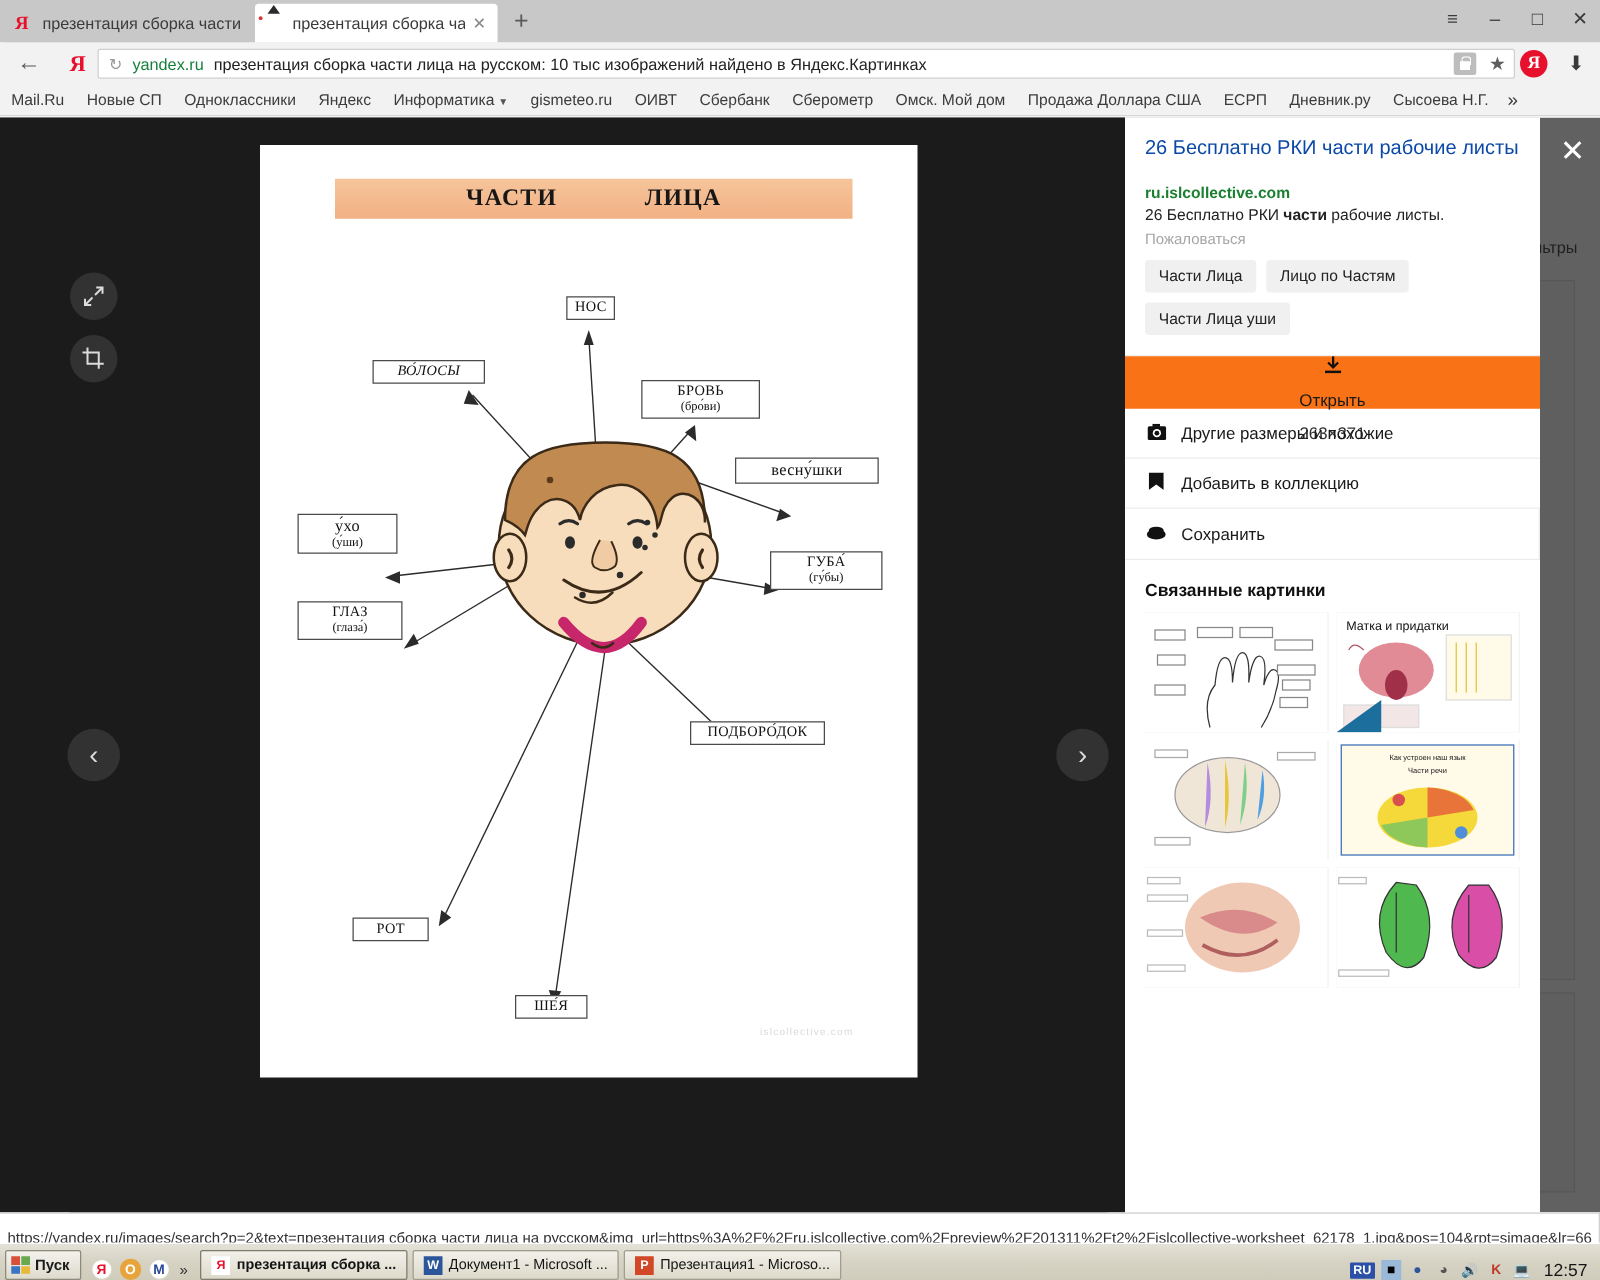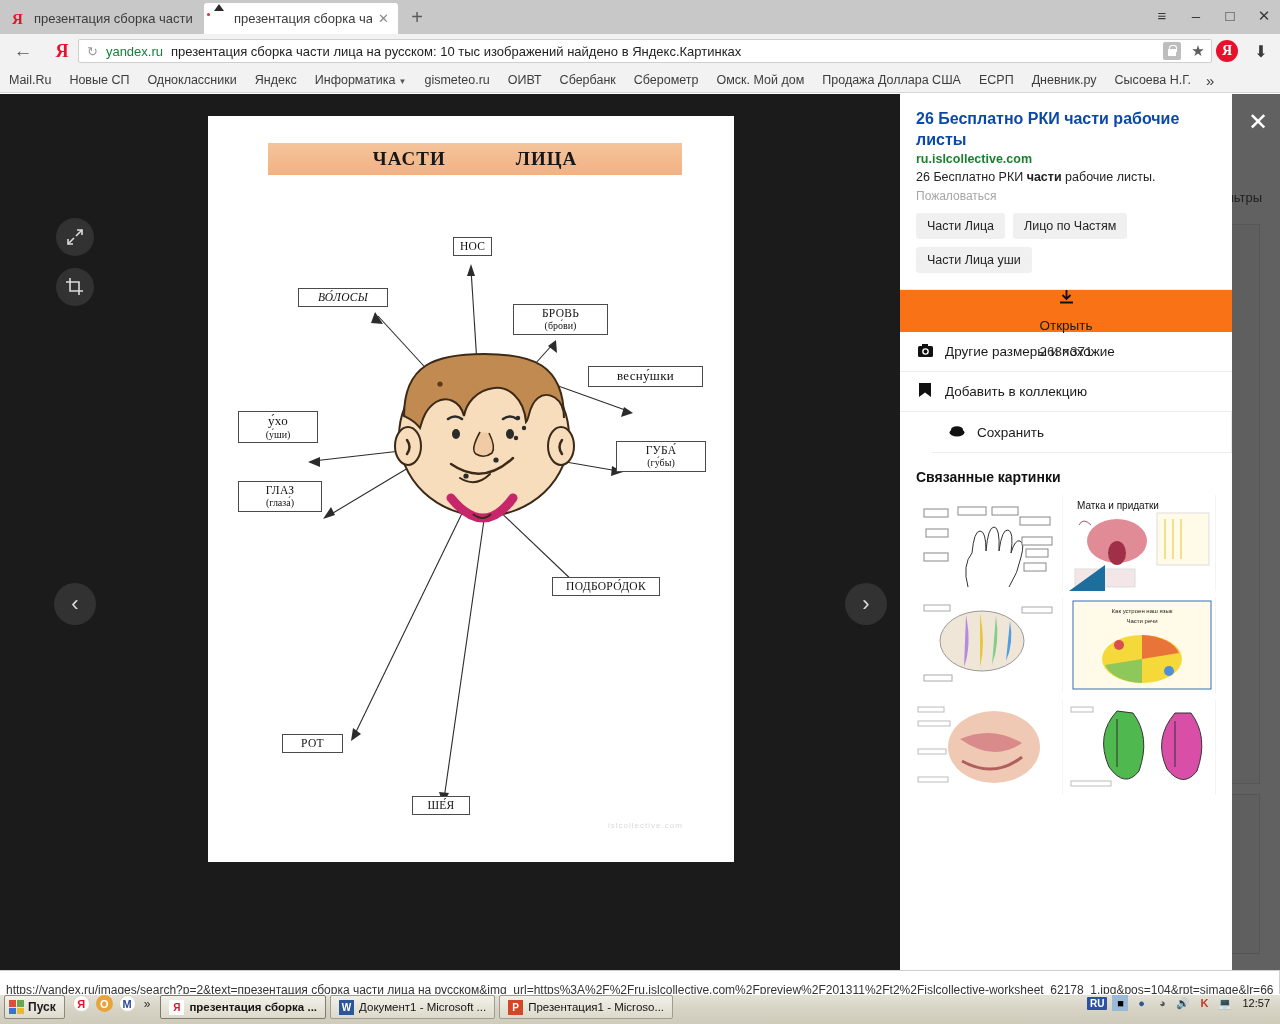--- a/index.html
+++ b/index.html
@@ -183,42 +183,42 @@
   }
   .thumb.sel { outline: 2px solid #ffcc00; outline-offset: -2px; }
 
   
   .infopanel {
     position: absolute; left: 900px; top: 94px; width: 332px; height: 876px;
     background: #fff; overflow: hidden;
   }
   .ip-pad { padding: 14px 16px 0 16px; }
   .ip-title {
-    font-size: 16px; line-height: 21px; color: #0b49a8; font-weight: bold;
-    margin-bottom: 2px;
+    font-size: 16px; line-height: 21px; color: #0b49a8; font-weight: normal;
+    margin-bottom: 18px;
   }
   .ip-host { font-size: 12.5px; color: #1a7f30; font-weight: bold; margin-bottom: 3px; }
   .ip-desc { font-size: 12.5px; color: #222; line-height: 17px; }
   .ip-desc b { font-weight: bold; }
   .ip-report { font-size: 12px; color: #a6a6a6; margin-top: 3px; }
   .chiprow { display: flex; flex-wrap: wrap; gap: 8px; margin-top: 10px; }
   .chip {
     background: #f0f0f0; border-radius: 3px; padding: 6px 11px; font-size: 12.5px;
     color: #232323;
   }
   .ip-actions { margin-top: 16px; border-top: 1px solid #ececec; }
   .ip-act {
     height: 40px; display: flex; align-items: center; gap: 11px;
     padding: 0 16px; font-size: 13.5px; color: #1a1a1a;
     border-bottom: 1px solid #ececec;
   }
   .ip-act.primary { background: #f97316; height: 42px; border-bottom: none; flex-direction: column; }
   .ip-act .ico { width: 18px; text-align: center; font-size: 14px; color: #111; }
   .ip-dims { color: #333; }
-  .ip-split { display: flex; border-bottom: 1px solid #ececec; margin-left: 32px; }
+  .ip-split { display: flex; border-bottom: 1px solid #ececec; }
   .ip-split > .ip-act { flex: 1 1 50%; border-bottom: none; }
   .ip-split > .ip-act:first-child { border-right: 1px solid #ececec; }
   .ip-related-h {
     font-size: 14px; font-weight: bold; color: #111; padding: 16px 16px 10px 16px;
   }
   .relgrid {
     display: grid; grid-template-columns: 1fr 1fr; gap: 6px; padding: 0 16px;
   }
   .relcell { height: 96px; background: #f4f4f4; overflow: hidden; position: relative; }
 
@@ -228,21 +228,21 @@
     background: #fff; border-top: 1px solid #cfcfcf; border-right: 1px solid #cfcfcf;
     display: flex; align-items: center; padding-left: 6px;
     font-size: 12px; color: #333; white-space: nowrap; overflow: hidden;
   }
 
   
   .taskbar {
     position: absolute; left: 0; top: 994px; width: 1280px; height: 30px;
     background: linear-gradient(180deg,#e4e2d8 0%,#d6d3c4 50%,#cfccbc 100%);
     border-top: 1px solid #fff;
-    display: flex; align-items: flex-start; gap: 4px; padding: 0 4px;
+    display: flex; align-items: flex-end; gap: 4px; padding: 0 4px;
   }
   .startbtn {
     display: flex; align-items: center; gap: 4px; height: 24px; padding: 0 8px 0 4px;
     background: linear-gradient(180deg,#f3f2ec,#dedbcd);
     border: 1px solid #8d8a7c; border-radius: 2px; font-weight: bold; font-size: 12px;
     color: #1a1a1a;
   }
   .winlogo {
     width: 15px; height: 14px; display: grid; grid-template-columns: 1fr 1fr;
     grid-template-rows: 1fr 1fr; gap: 1px;
@@ -263,21 +263,21 @@
     display: flex; align-items: center; justify-content: center; flex: 0 0 15px; }
   .tray {
     margin-left: auto; display: flex; align-items: center; gap: 5px; padding-right: 6px;
   }
   .traylang {
     background: #2c50a8; color: #fff; font-size: 10px; font-weight: bold;
     padding: 1px 3px; border-radius: 1px;
   }
   .trayico { width: 16px; height: 16px; font-size: 11px; display: flex;
     align-items: center; justify-content: center; }
-  .clock { font-size: 11px; color: #141414; padding-left: 4px; }
+  .clock { font-size: 14px; color: #141414; padding-left: 4px; }
 
   
   .ws { position: absolute; left: 0; top: 0; width: 526px; height: 746px; }
   .ws-title {
     position: absolute; left: 60px; top: 27px; width: 414px; height: 32px;
     background: linear-gradient(180deg,#f6c49b,#f2b183);
     display: flex; align-items: center; justify-content: center; gap: 70px;
     font-family: "Liberation Serif", serif; font-size: 19px; font-weight: bold;
     letter-spacing: 1px; color: #171717;
   }

